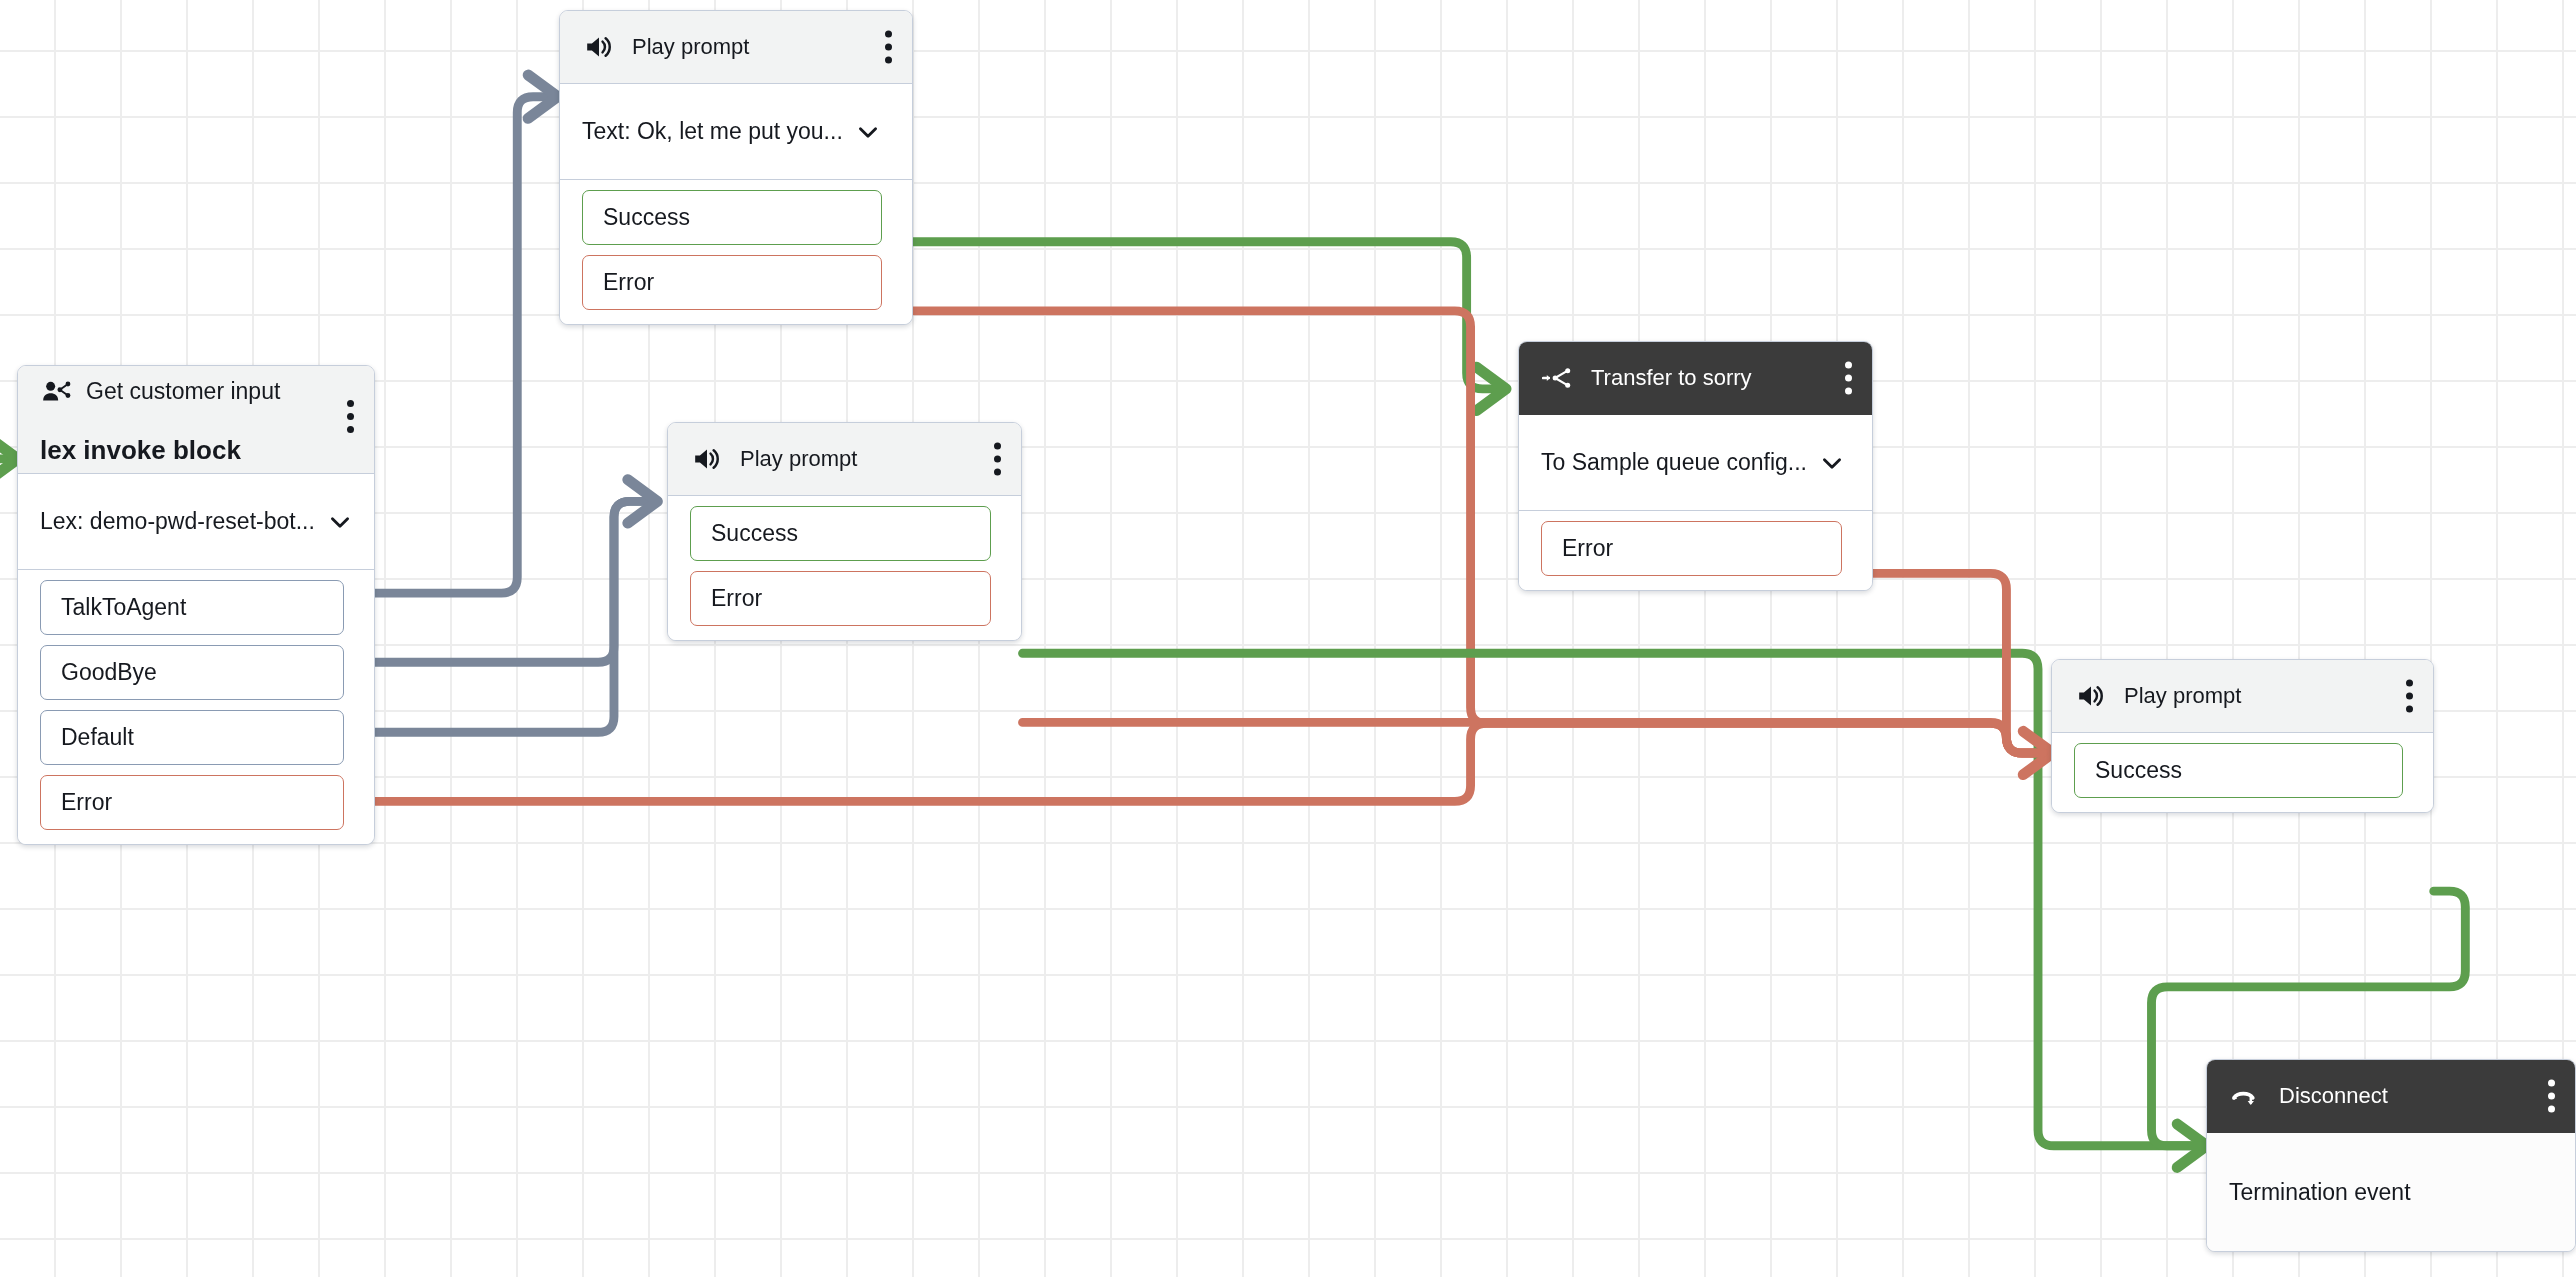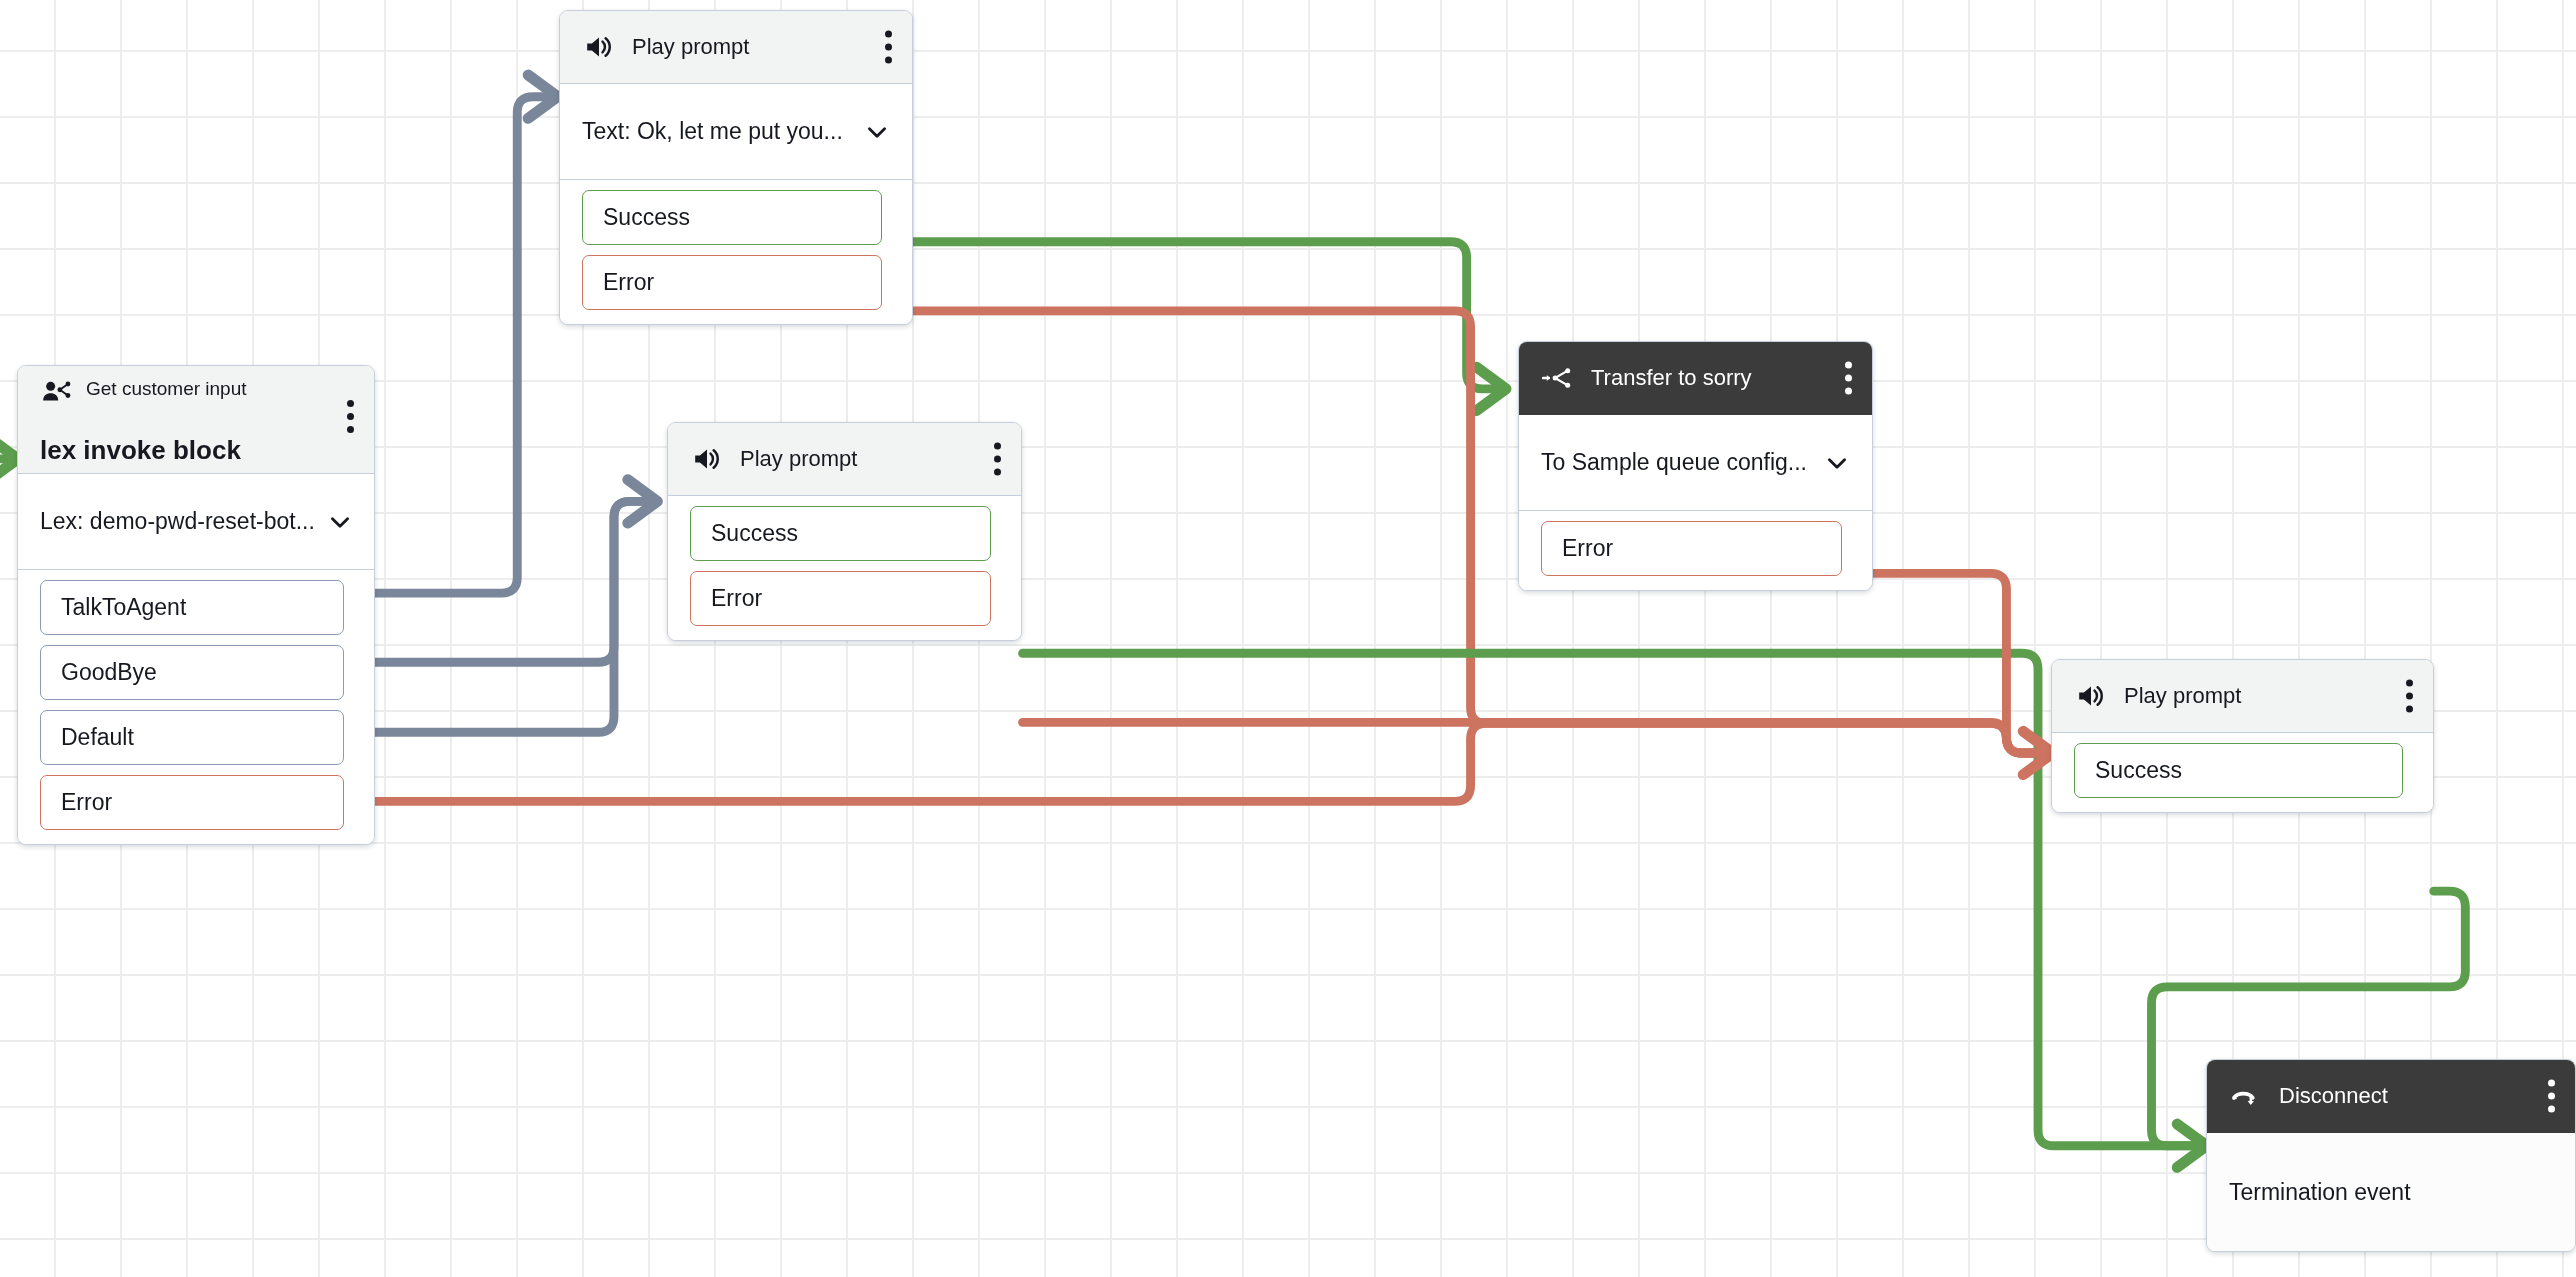--- a/index.html
+++ b/index.html
@@ -36,32 +36,32 @@
     border-bottom:1px solid #c6cedb;
     position:relative;
   }
   .bhead.dark{background:#3b3b3b;border-bottom:1px solid #3b3b3b;}
   .bhead .ico{width:34px;height:30px;display:flex;align-items:center;justify-content:center;flex:0 0 auto;}
   .bhead .ttl{
     font-size:22px;font-weight:normal;color:#16191f;margin-left:16px;white-space:nowrap;
   }
   .bhead.dark .ttl{color:#ffffff;}
   .bhead.twoline{height:95px;align-items:flex-start;padding-top:12px;flex-wrap:wrap;}
-  .bhead.twoline .sub{font-size:19px;color:#16191f;font-weight:normal;margin-left:12px;white-space:nowrap;}
+  .bhead.twoline .sub{font-size:23px;color:#16191f;font-weight:normal;margin-left:12px;white-space:nowrap;}
   .bhead.twoline .ttl2{
     font-size:26px;font-weight:bold;color:#16191f;
     width:100%;margin-top:20px;white-space:nowrap;
   }
   .kebab{position:absolute;right:20px;top:50%;transform:translateY(-50%);
     width:8px;display:flex;flex-direction:column;gap:6px;align-items:center;cursor:pointer;}
   .kebab i{display:block;width:7px;height:7px;border-radius:50%;background:#16191f;}
   .kebab.light i{background:#ffffff;}
 
   .bparam{
-    display:flex;align-items:center;justify-content:space-between;
+    display:flex;align-items:center;justify-content:flex-start;
     height:95px;padding:0 22px 0 22px;
     font-size:23px;color:#16191f;
     border-bottom:1px solid #c6cedb;
     background:#ffffff;
     white-space:nowrap;
   }
   .chev{width:26px;height:26px;flex:0 0 auto;margin-left:12px;}
   .bports{padding:10px 8px 14px 0;background:#ffffff;}
   .port{
     position:relative;margin:0 22px 10px 22px;height:55px;

